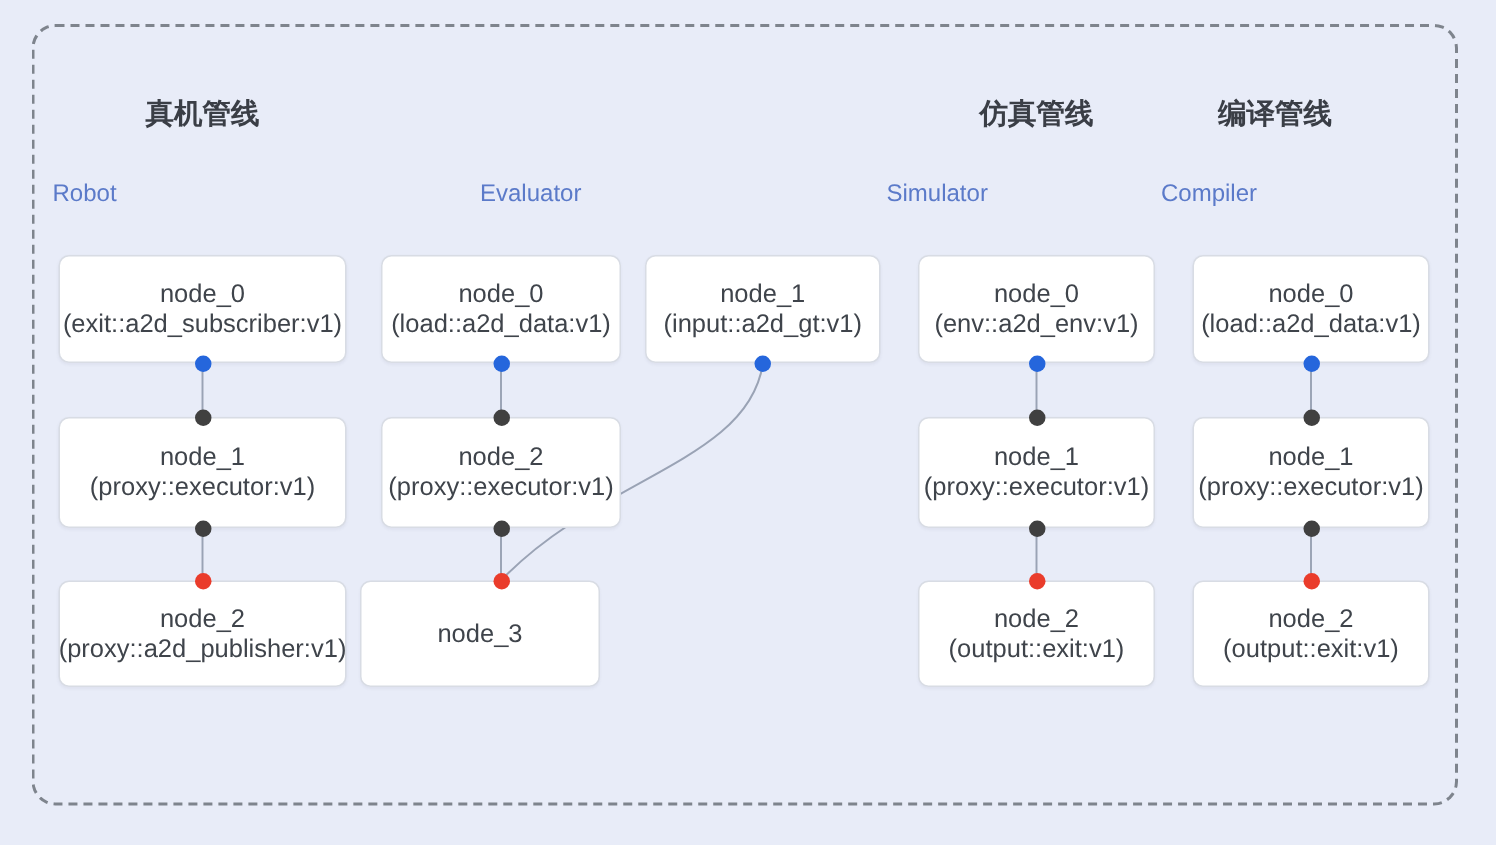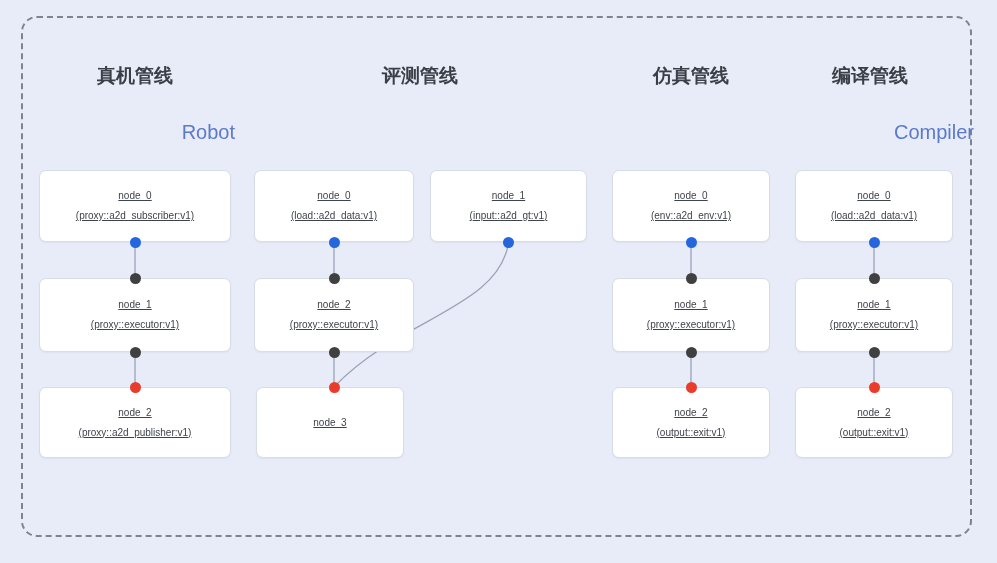--- a/index.html
+++ b/index.html
@@ -19,40 +19,39 @@
   }
 
   .title-zh {
     position: absolute; top: 63px; width: 200px;
     text-align: center;
     font-size: 19px; font-weight: 600;
     color: var(--title-zh-color, #3a3e46);
   }
   .title-en {
     position: absolute; top: 121px; width: 200px;
-    text-align: right;
-    font-size: 20px; font-weight: 400;
+    text-align: left;
+    font-size: 16px; font-weight: 400;
     color: var(--title-en-color, #5b7ac9);
   }
 
   .node {
     position: absolute; z-index: 2;
     background: var(--box-bg, #ffffff);
     border: 1px solid var(--box-border, #d8dce4);
     border-radius: 7px;
     box-sizing: border-box;
     display: flex; flex-direction: column;
     align-items: center; justify-content: center;
     box-shadow: 0 1px 2px rgba(60,70,100,0.06);
   }
   .node .nname, .node .ntype {
-    font-size: 10px; line-height: 20px;
+    font-size: 17px; line-height: 20px;
     color: var(--node-text, #3f444b);
     white-space: nowrap;
-    text-decoration: underline;
   }
 
   .connectors {
     position: absolute; left: 0; top: 0; z-index: 1;
   }
 
   .dot {
     position: absolute; z-index: 3;
     width: 11px; height: 11px; border-radius: 50%;
   }
@@ -61,44 +60,45 @@
   .dot.red  { background: var(--dot-red,  #ea3c2b); }
 </style>
 </head>
 <body>
 
 <div class="canvas">
 
   <div class="frame"></div>
 
   <div class="title-zh" style="left:35px">真机管线</div>
-  <div class="title-zh" style="left:320px">评测管线</div>
   <div class="title-zh" style="left:591px">仿真管线</div>
-  <div class="title-zh" style="left:770px">编译管线</div>
+  <div class="title-zh" style="left:750px">编译管线</div>
 
   <div class="title-en" style="left:35px">Robot</div>
+  <div class="title-en" style="left:320px">Evaluator</div>
+  <div class="title-en" style="left:591px">Simulator</div>
   <div class="title-en" style="left:774px">Compiler</div>
 
   <svg class="connectors" width="997" height="563">
     <g stroke="#9aa3b5" stroke-width="1.3" fill="none">
       <line x1="135" y1="242" x2="135" y2="278"></line>
       <line x1="135" y1="352" x2="135" y2="387"></line>
       <line x1="334" y1="242" x2="334" y2="278"></line>
       <line x1="334" y1="352" x2="334" y2="387"></line>
       <path d="M 508.5 243 C 498 308, 400 318, 334 387"></path>
       <line x1="691" y1="242" x2="691" y2="278"></line>
       <line x1="691" y1="352" x2="691" y2="387"></line>
       <line x1="874" y1="242" x2="874" y2="278"></line>
       <line x1="874" y1="352" x2="874" y2="387"></line>
     </g>
   </svg>
 
   <div class="node" style="left:39px;top:170px;width:192px;height:72px">
     <span class="nname">node_0</span>
-    <span class="ntype">(proxy::a2d_subscriber:v1)</span>
+    <span class="ntype">(exit::a2d_subscriber:v1)</span>
   </div>
   <div class="node" style="left:39px;top:278px;width:192px;height:74px">
     <span class="nname">node_1</span>
     <span class="ntype">(proxy::executor:v1)</span>
   </div>
   <div class="node" style="left:39px;top:387px;width:192px;height:71px">
     <span class="nname">node_2</span>
     <span class="ntype">(proxy::a2d_publisher:v1)</span>
   </div>
 
@@ -107,21 +107,21 @@
     <span class="ntype">(load::a2d_data:v1)</span>
   </div>
   <div class="node" style="left:430px;top:170px;width:157px;height:72px">
     <span class="nname">node_1</span>
     <span class="ntype">(input::a2d_gt:v1)</span>
   </div>
   <div class="node" style="left:254px;top:278px;width:160px;height:74px">
     <span class="nname">node_2</span>
     <span class="ntype">(proxy::executor:v1)</span>
   </div>
-  <div class="node" style="left:256px;top:387px;width:148px;height:71px">
+  <div class="node" style="left:240px;top:387px;width:160px;height:71px">
     <span class="nname">node_3</span>
   </div>
 
   <div class="node" style="left:612px;top:170px;width:158px;height:72px">
     <span class="nname">node_0</span>
     <span class="ntype">(env::a2d_env:v1)</span>
   </div>
   <div class="node" style="left:612px;top:278px;width:158px;height:74px">
     <span class="nname">node_1</span>
     <span class="ntype">(proxy::executor:v1)</span>

